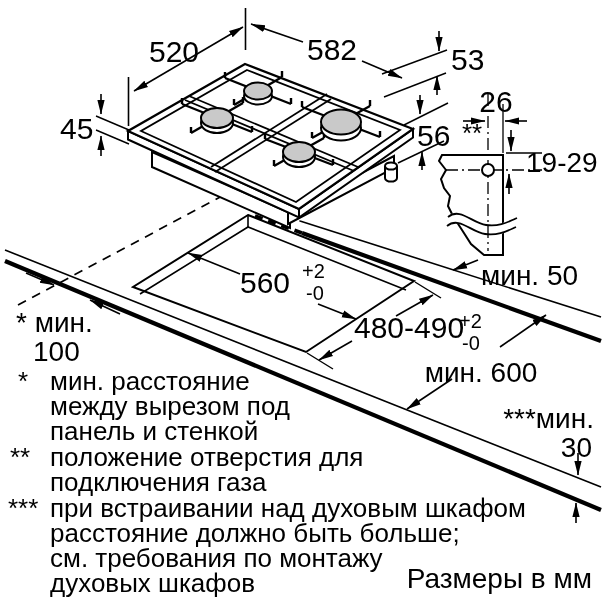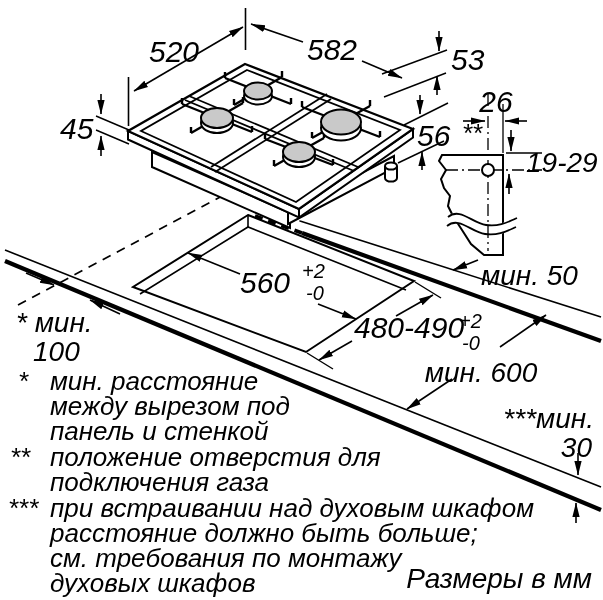--- a/index.html
+++ b/index.html
@@ -1,17 +1,17 @@
 <!DOCTYPE html>
 <html><head>
 <meta charset="utf-8">
 <style>
   html,body{margin:0;padding:0;background:#fff;}
   .page{position:relative;width:603px;height:600px;background:#fff;overflow:hidden;
-        font-family:"Liberation Sans", sans-serif;font-style:italic;}
+        font-family:"Liberation Sans", sans-serif;}
   svg{display:block;}
   svg text{font-family:"Liberation Sans", sans-serif;fill:#000;}
   .dim{font-size:30px;}
   .dim-s{font-size:28px;}
   .tol{font-size:20px;}
   .note{font-size:26px;}
   .mid{text-anchor:middle;}
   .end{text-anchor:end;}
 </style>
 </head>

